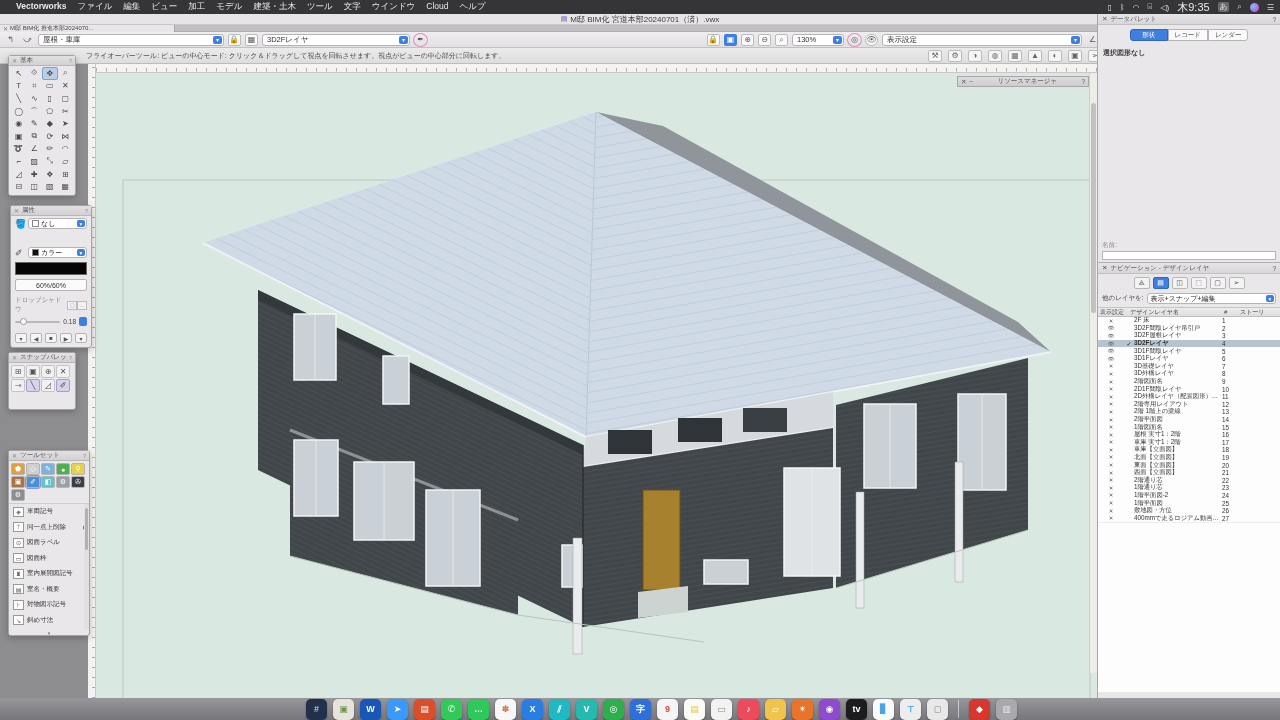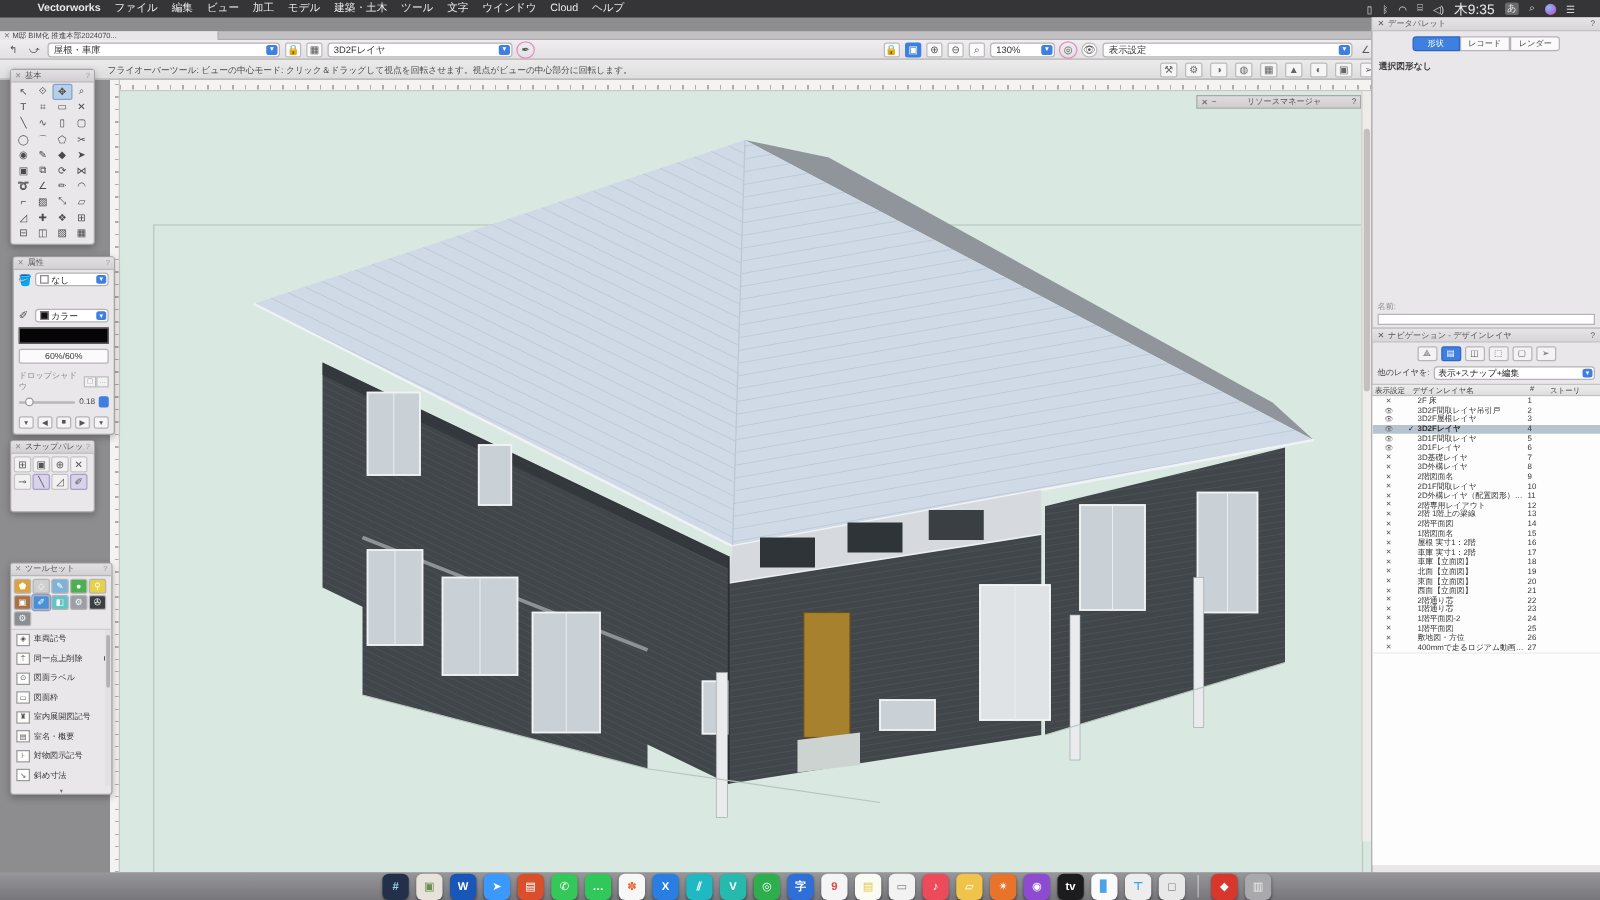--- a/index.html
+++ b/index.html
@@ -2,21 +2,21 @@
 <html style="--canvas: #d9e8e0; --roof: #cfdae6; --roof-stripe: #b3c1d0; --wall: #41464b; --wall-line: #585d62; --door: #a8812f;"><head>
 <meta charset="utf-8">
 <style>
   * { margin:0; padding:0; box-sizing:border-box; }
   html,body { width:1280px; height:720px; overflow:hidden; }
   body { font-family:"Liberation Sans","DejaVu Sans",sans-serif; font-size:8px; color:#222; background:#888; }
   #screen { position:relative; width:1280px; height:720px; background:#8d8c8e; }
 
   
   #menubar { position:absolute; top:0; left:0; width:1280px; height:14px; background:#353537; color:#e9e9ea;
-             display:flex; align-items:center; padding:0 20px; font-size:8.5px; }
+             display:flex; align-items:center; padding:0 6px; font-size:8.5px; }
   #menubar .apple { font-size:9px; margin-right:10px; }
   #menubar .menu-item { margin-right:11px; white-space:nowrap; }
   #menubar .menu-item.app { font-weight:bold; }
   #menu-status { margin-left:auto; display:flex; align-items:center; gap:8px; }
   #menu-status .sicon { font-size:8px; opacity:.9; }
   #menu-status .clock { font-size:11px; }
   #menu-status .ime { background:#6a6a6c; border-radius:2px; padding:0 2px; font-size:7.5px; }
   #menu-status .siri { width:9px; height:9px; border-radius:50%;
       background:radial-gradient(circle at 35% 35%, #7cc4f0, #b06ae0 60%, #e05a8a); }
 
@@ -190,20 +190,24 @@
       <span class="sicon">⌸</span>
       <span class="sicon">◁)</span>
       <span class="clock">木9:35</span>
       <span class="ime">あ</span>
       <span class="sicon">⌕</span>
       <span class="siri"></span>
       <span class="sicon">☰</span>
     </div>
   </div>
 
+  <div id="titlebar">
+    <span class="doc-icon">▤</span>
+    <span>M邸 BIM化 宮道本部20240701（済）.vwx</span>
+  </div>
 
   <div id="tabbar">
     <div id="tab-active">
       <span class="tab-close">✕</span>
       <span>M邸 BIM化 推進本部2024070...</span>
     </div>
   </div>
 
   <div id="toolbar1">
     <span class="tb-icon">↰</span>

